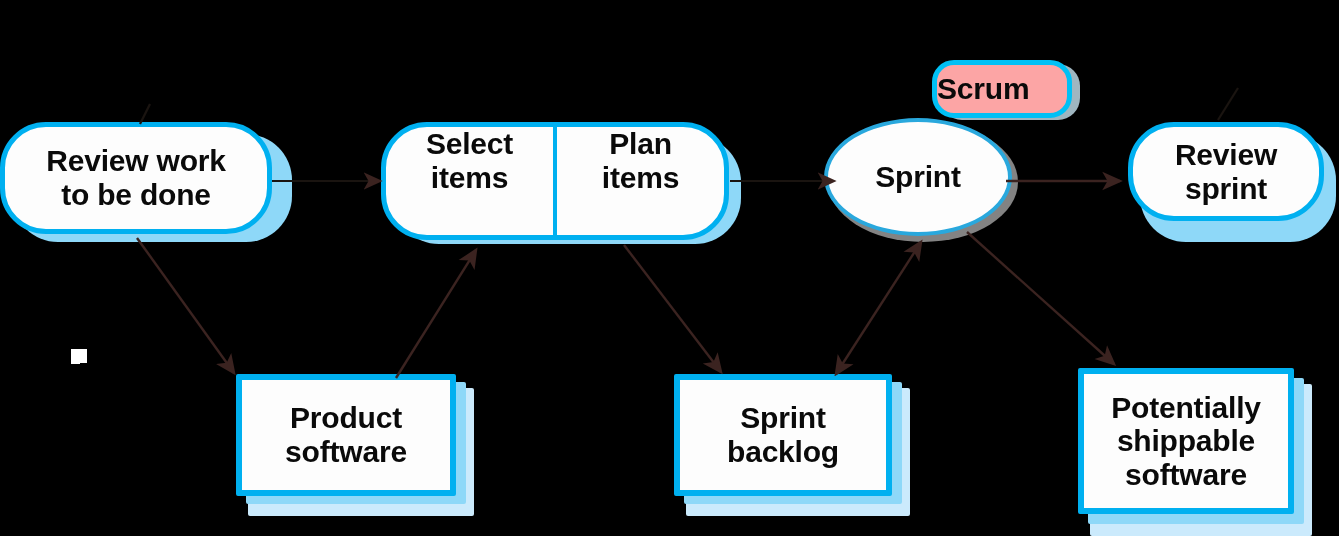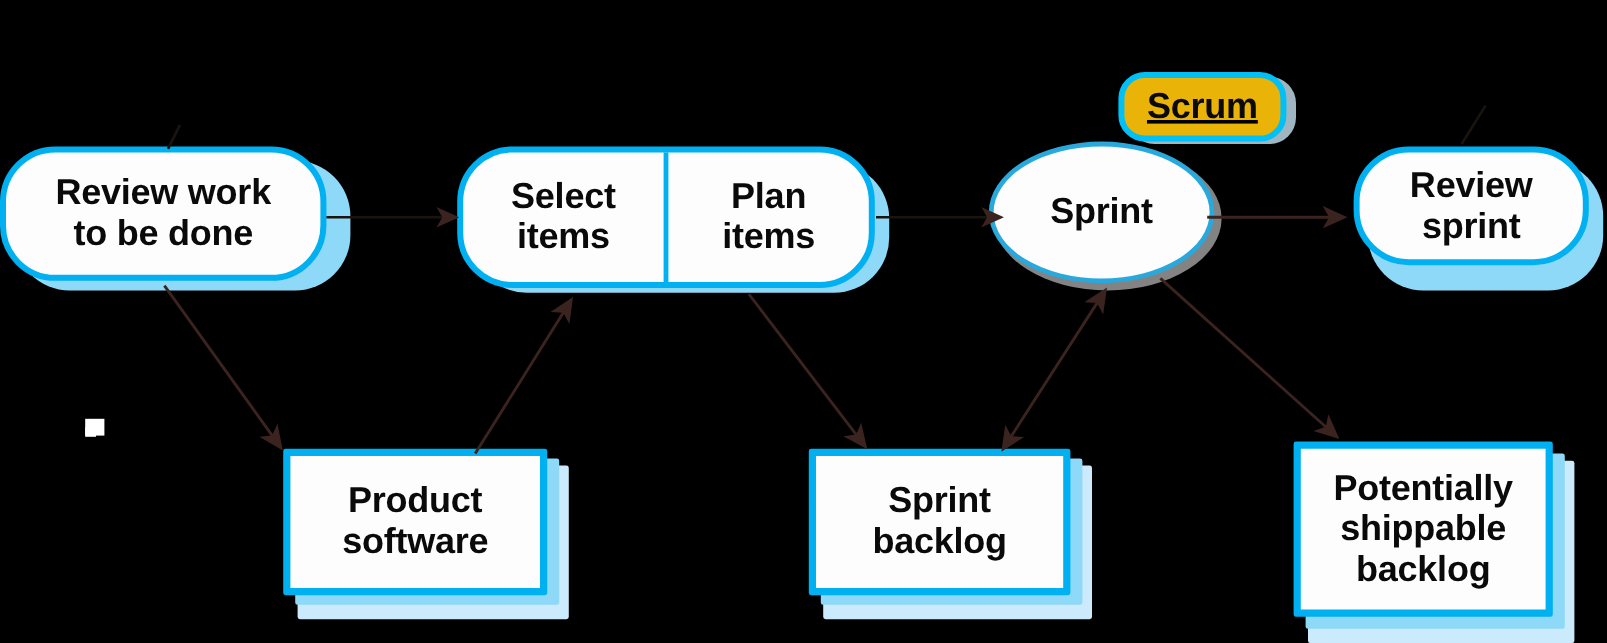--- a/index.html
+++ b/index.html
@@ -51,21 +51,20 @@
   }
 
   
   .proc.split {
     padding: 0;
     justify-content: stretch;
   }
   .split-cell {
     flex: 1 1 0;
     display: flex;
-    align-items: center;
     justify-content: center;
     height: 100%;
     border-radius: 15px;
   }
   .split-divider {
     width: 4px;
     background: #00b0f0;
     align-self: stretch;
     flex: 0 0 4px;
   }
@@ -89,26 +88,24 @@
     z-index: 5;
     opacity: .85;
   }
 
   
   .chip {
     position: absolute;
     box-sizing: border-box;
     display: flex;
     align-items: center;
-    justify-content: center;
-    background: #eab308;
+    background: #fca5a5;
     border: 5px solid #00c0f5;
     border-radius: 22px;
     z-index: 8;
-    text-decoration: underline;
   }
   .chip-shadow {
     position: absolute;
     background: #9fb6c0;
     border-radius: 22px;
     z-index: 7;
   }
 
   
   .artifact {
@@ -235,16 +232,16 @@
   <div class="artifact" style="left:674px; top:374px; width:218px; height:122px;">
     <div class="node-label">Sprint
 backlog</div>
   </div>
 
   <div class="artifact-shadow outer" style="left:1090px; top:384px; width:222px; height:152px;"></div>
   <div class="artifact-shadow" style="left:1088px; top:378px; width:216px; height:146px;"></div>
   <div class="artifact" style="left:1078px; top:368px; width:216px; height:146px;">
     <div class="node-label">Potentially
 shippable
-backlog</div>
+software</div>
   </div>
 
 </div>
 
 </body></html>

